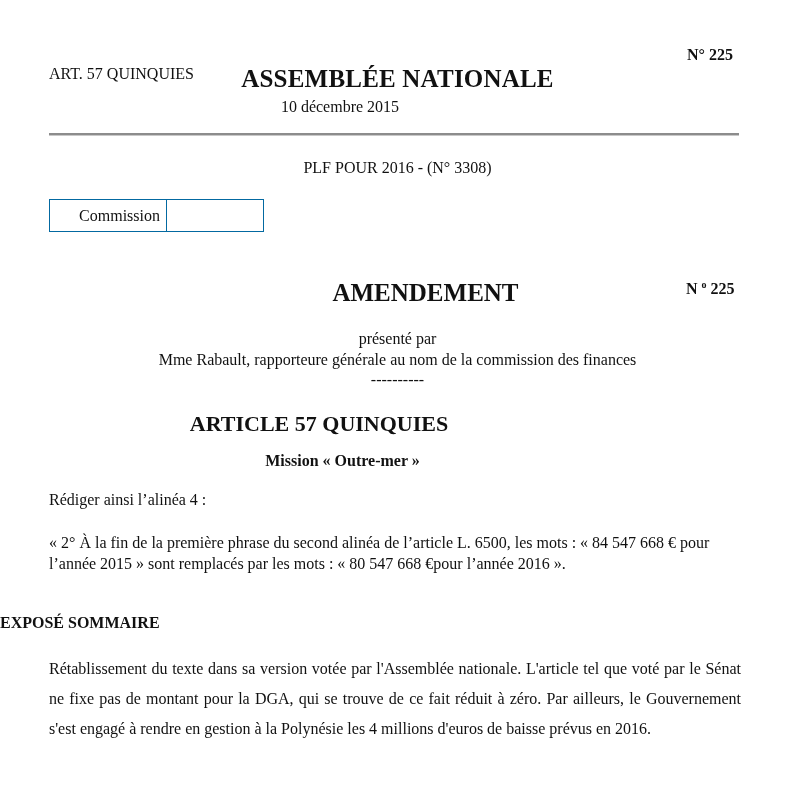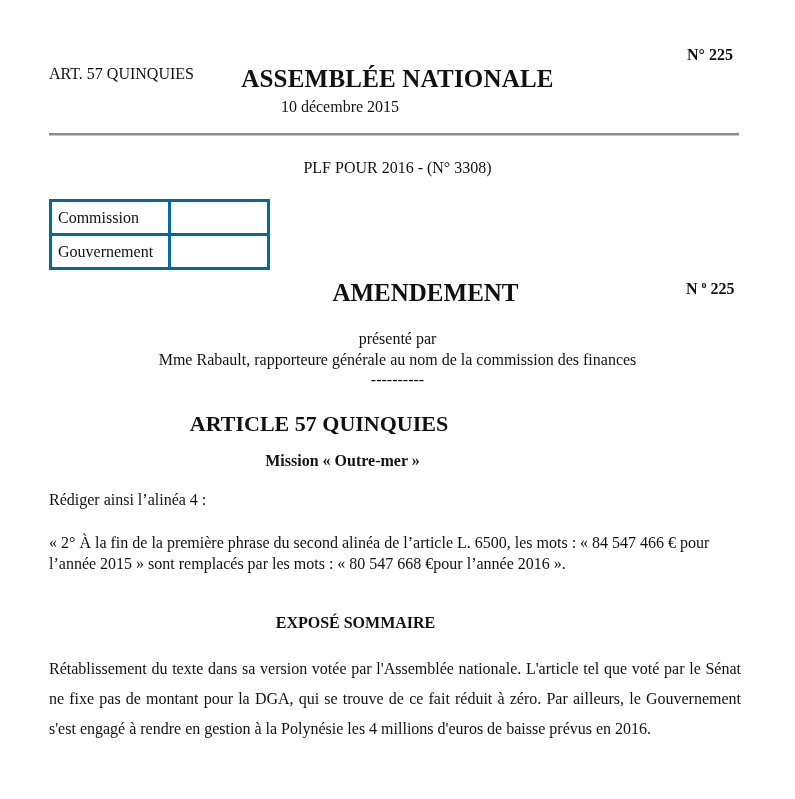--- a/index.html
+++ b/index.html
@@ -13,67 +13,63 @@
     .num-top { right: 62px; top: 46px; font-size: 16px; font-weight: bold; }
     .assembly { left: 0; width: 795px; top: 65px; text-align: center; font-size: 25px; font-weight: bold; letter-spacing: 0.2px; }
     .date { left: 0; width: 680px; top: 98px; text-align: center; font-size: 16px; }
     .rule { left: 49px; width: 690px; top: 133px; height: 2px; background: #8c8c8c; border-bottom: 1px solid #c8c8c8; }
     .plf { left: 0; width: 795px; top: 159px; text-align: center; font-size: 16px; }
     table.status {
       position: absolute; left: 49px; top: 199px; border-collapse: collapse;
       font-size: 16px;
     }
     table.status td {
-      border: 3px solid #0369a1; height: 31px; padding: 0 6px; text-align: left;
+      border: 1px solid #0369a1; height: 31px; padding: 0 6px; text-align: right;
     }
     table.status td.lbl { width: 104px; }
     table.status td.val { width: 84px; }
     .amend { left: 16px; width: 795px; top: 279px; text-align: center; font-size: 25px; font-weight: bold; margin-left: 12px; }
     .num-amend { left: 686px; top: 279px; font-size: 16px; font-weight: bold; }
     .num-amend sup { font-size: 10px; vertical-align: 6px; }
     .presented { left: 0; width: 795px; top: 330px; text-align: center; font-size: 16px; }
     .author { left: 0; width: 795px; top: 351px; text-align: center; font-size: 16px; }
     .dashes { left: 0; width: 795px; top: 371px; text-align: center; font-size: 16px; }
     .article { left: 0; width: 638px; top: 411px; text-align: center; font-size: 22px; font-weight: bold; }
     .mission { left: 0; width: 685px; top: 452px; text-align: center; font-size: 16px; font-weight: bold; }
     .instruction { left: 49px; top: 491px; font-size: 16px; }
     .amend-text { left: 49px; top: 532px; width: 695px; font-size: 16px; line-height: 21px; }
-    .expose-title { left: 0; width: 695px; top: 614px; text-align: center; font-size: 16px; font-weight: bold; padding-left: 8px; }
+    .expose-title { left: 0; width: 695px; top: 614px; font-size: 16px; font-weight: bold; }
     .expose-text { left: 49px; top: 654px; width: 692px; font-size: 16px; line-height: 30px; text-align: justify; }
   </style>
 </head>
 <body>
 
 <div class="abs art-ref">ART. 57 QUINQUIES</div>
 <div class="abs num-top">N° 225</div>
 <div class="abs assembly">ASSEMBLÉE NATIONALE</div>
 <div class="abs date">10 décembre 2015</div>
 <div class="abs rule"></div>
 <div class="abs plf">PLF POUR 2016 - (N° 3308)</div>
 
 <table class="status">
   <tbody>
       <tr>
     <td class="lbl">Commission</td>
     <td class="val"></td>
   </tr>
-  <tr>
-    <td class="lbl">Gouvernement</td>
-    <td class="val"></td>
-  </tr>
 </tbody>
   </table>
 
 <div class="abs amend">AMENDEMENT</div>
 <div class="abs num-amend"><span>N</span> <sup>o</sup> <span>225</span></div>
 
 <div class="abs presented">présenté par</div>
 <div class="abs author">Mme Rabault, rapporteure générale au nom de la commission des finances</div>
 <div class="abs dashes">----------</div>
 
 <div class="abs article">ARTICLE 57 QUINQUIES</div>
 <div class="abs mission">Mission « Outre-mer »</div>
 
 <div class="abs instruction">Rédiger ainsi l’alinéa 4 :</div>
-<div class="abs amend-text">« 2° À la fin de la première phrase du second alinéa de l’article L. 6500, les mots : « 84 547 466 € pour l’année 2015 » sont remplacés par les mots : « 80 547 668 €pour l’année 2016 ».</div>
+<div class="abs amend-text">« 2° À la fin de la première phrase du second alinéa de l’article L. 6500, les mots : « 84 547 668 € pour l’année 2015 » sont remplacés par les mots : « 80 547 668 €pour l’année 2016 ».</div>
 
 <div class="abs expose-title">EXPOSÉ SOMMAIRE</div>
 <div class="abs expose-text">Rétablissement du texte dans sa version votée par l'Assemblée nationale. L'article tel que voté par le Sénat ne fixe pas de montant pour la DGA, qui se trouve de ce fait réduit à zéro. Par ailleurs, le Gouvernement s'est engagé à rendre en gestion à la Polynésie les 4 millions d'euros de baisse prévus en 2016.</div>
 
 </body></html>

